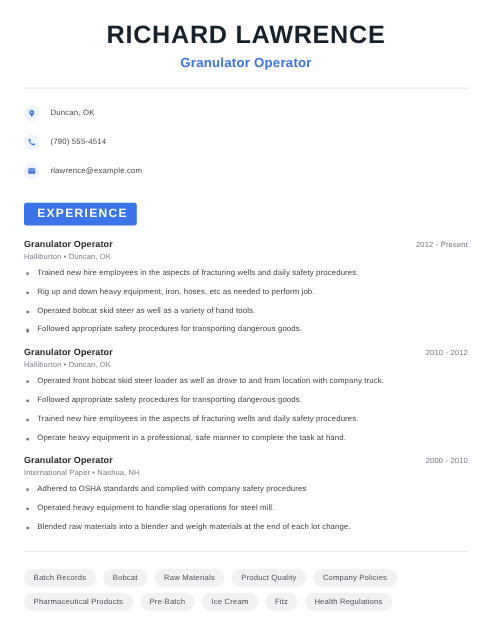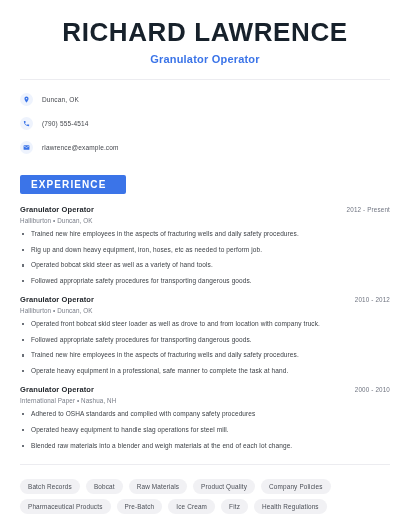--- a/index.html
+++ b/index.html
@@ -21,21 +21,21 @@
     background: #ffffff;
     position: relative;
   }
 
   
   .header {
     padding: 18px 20px 0 20px;
     text-align: center;
   }
   .full-name {
-    font-size: 26px;
+    font-size: 21px;
     font-weight: bold;
     letter-spacing: 0.6px;
     color: #17212b;
     line-height: 1.15;
     margin: 0;
   }
   .job-title {
     font-size: 11px;
     font-weight: bold;
     color: #3b74e8;
@@ -81,21 +81,21 @@
   .section {
     padding: 0 20px;
   }
   .section-badge {
     display: inline-block;
     background: #3b74e8;
     color: #ffffff;
     font-size: 10px;
     font-weight: bold;
     letter-spacing: 1.1px;
-    padding: 4px 20px 4px 11px;
+    padding: 4px 8px 4px 11px;
     border-radius: 2px;
     text-align: center;
   }
   .experience-section { margin-top: 18px; }
   .skills-section { margin-top: 14px; }
 
   
   .jobs { margin-top: 11px; }
   .job { margin-bottom: 9px; }
   .job-head {

